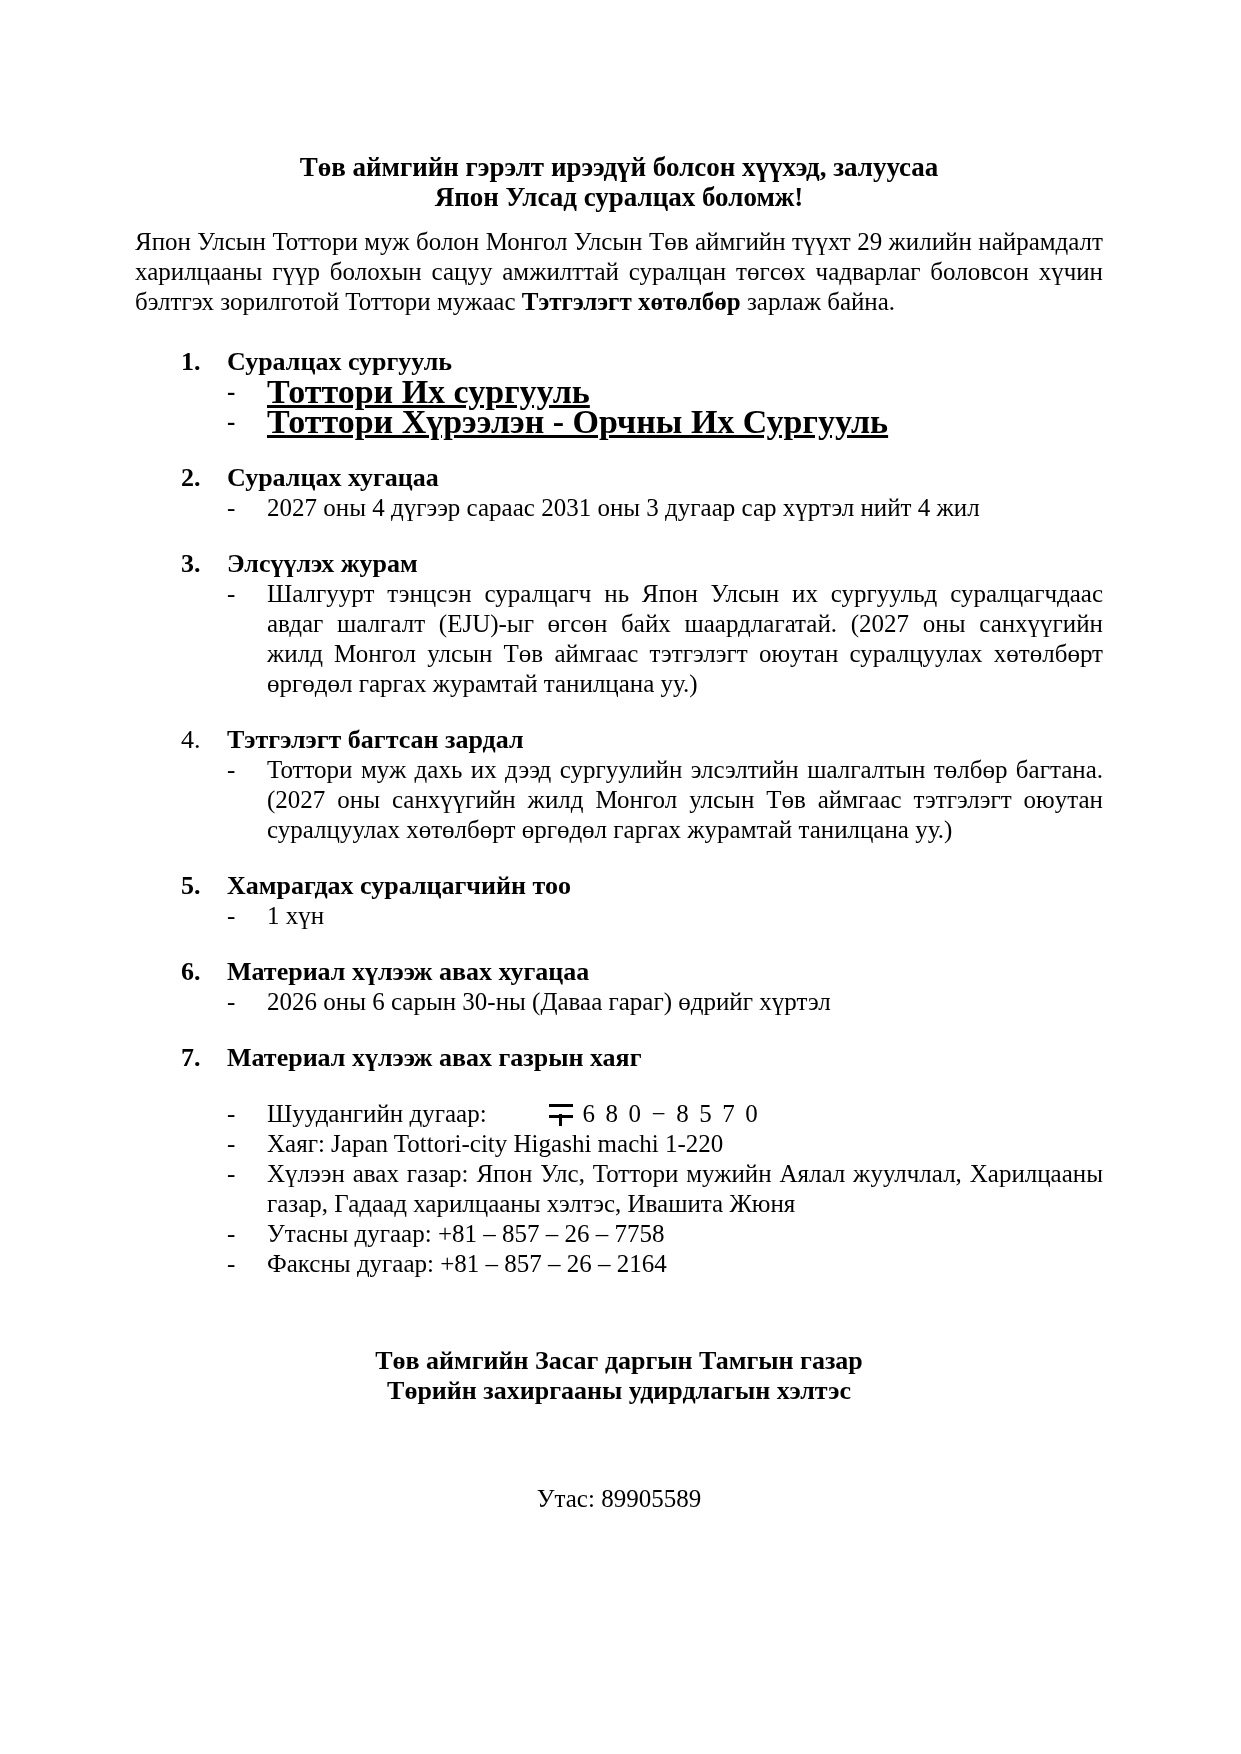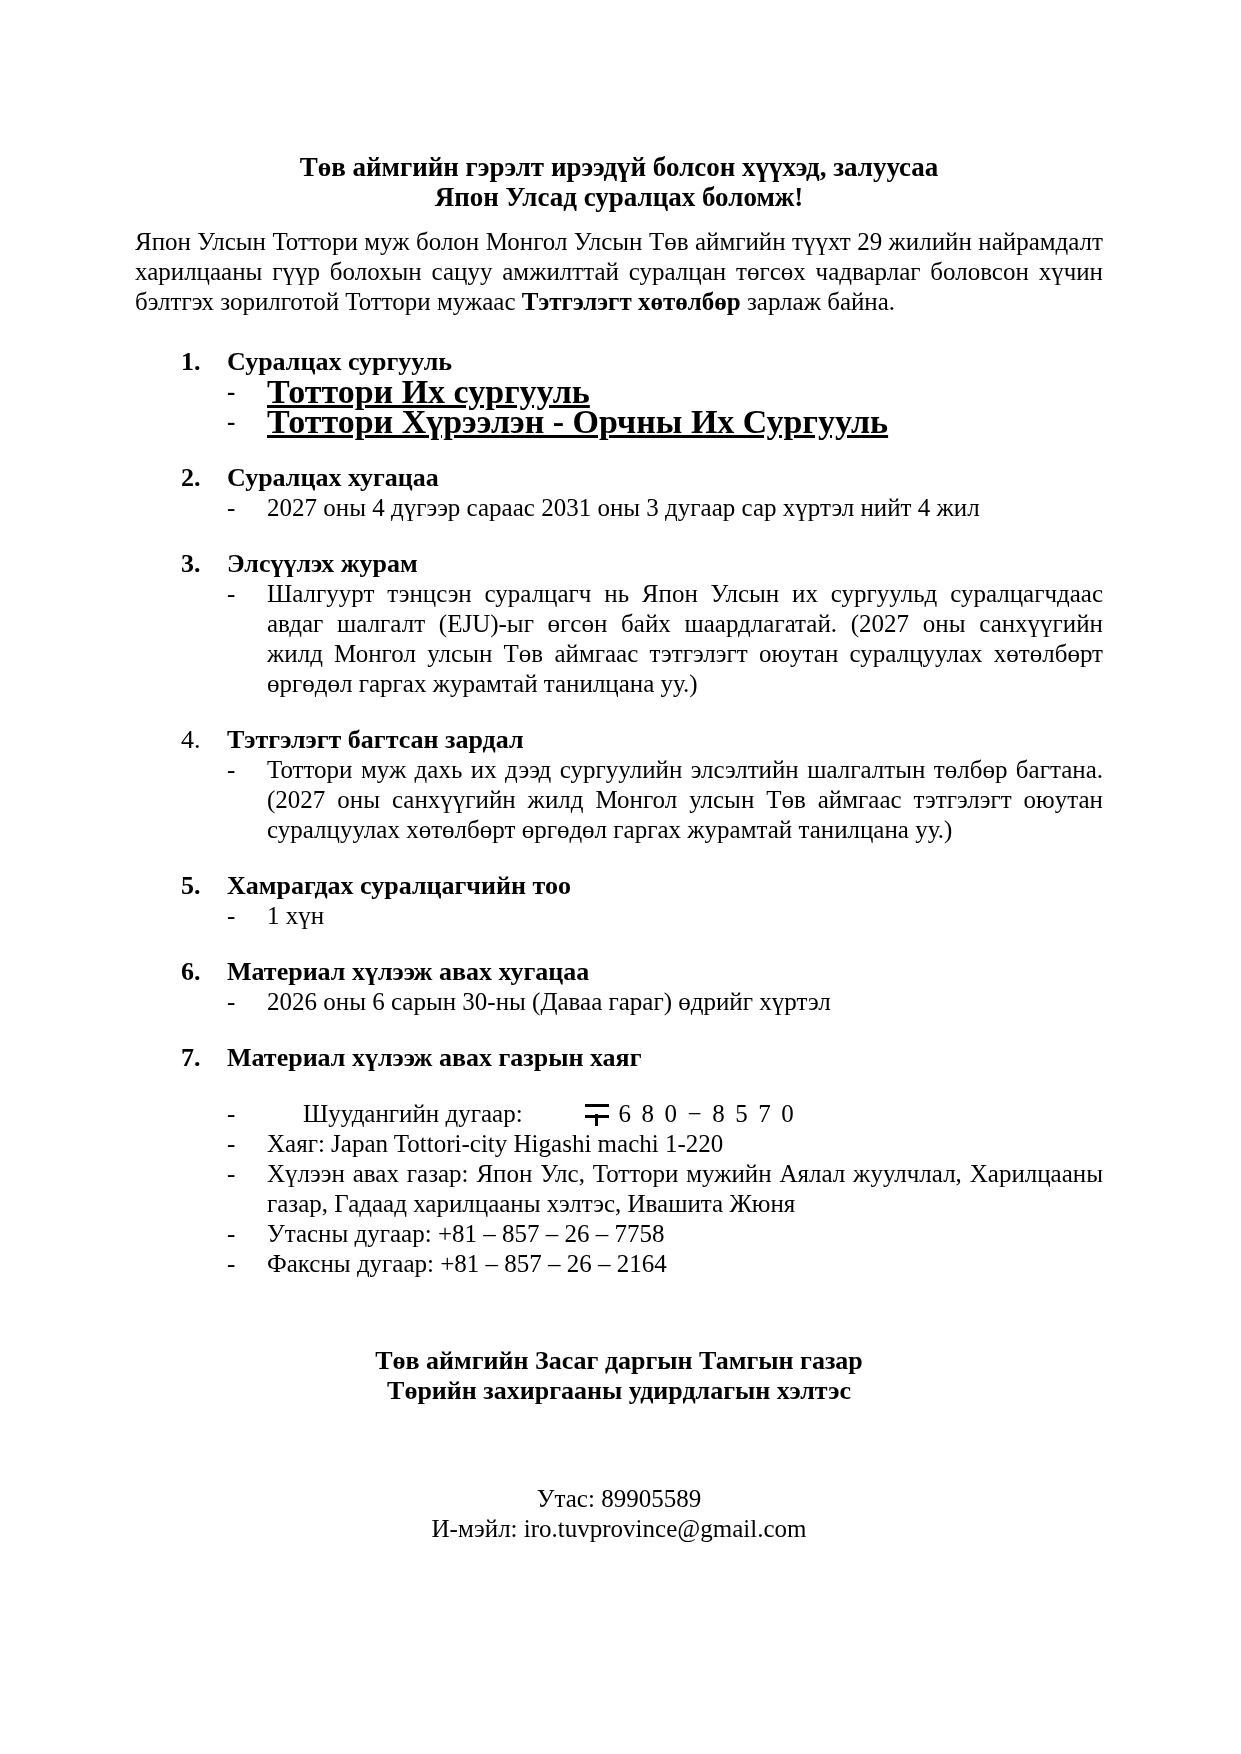--- a/index.html
+++ b/index.html
@@ -23,21 +23,21 @@
   .section-heading{display:flex;font-weight:bold;font-size:26px;line-height:30px;padding-left:46px;}
   .section-heading .num{width:46px;flex:0 0 46px;}
   .section-heading .num.plain{font-weight:normal;}
   .bullets{}
   .bullets.gap-before{margin-top:26px;}
   .bullet{display:flex;padding-left:92px;}
   .bullet .dash{width:40px;flex:0 0 40px;font-weight:bold;}
   .bullet .dash.plain{font-weight:normal;}
   .bullet .btext{flex:1;text-align:justify;}
   .bullet .btext.bold-item{font-weight:bold;font-size:34px;text-decoration:underline;}
-  .postal-line{white-space:nowrap;margin-left:36px;}
+  .postal-line{white-space:nowrap;}
   .postal-tab{display:inline-block;width:62px;}
   .postal-mark{display:inline-block;width:24px;height:25px;position:relative;vertical-align:-4px;margin-right:10px;}
   .postal-mark::before{content:"";position:absolute;left:0;right:0;top:3px;height:8px;border-top:3px solid #000;border-bottom:3px solid #000;}
   .postal-mark::after{content:"";position:absolute;left:50%;top:13px;bottom:0;width:3px;margin-left:-1.5px;background:#000;}
   .postal-value{letter-spacing:0.42em;}
   .footer-org{margin-top:67px;text-align:center;font-weight:bold;font-size:26px;line-height:30px;}
   .contact{margin-top:78px;text-align:center;line-height:30px;}
 </style>
 </head>
 <body>
@@ -166,16 +166,15 @@
 
   </div>
 
   <div class="footer-org">
     <div>Төв аймгийн Засаг даргын Тамгын газар</div>
     <div>Төрийн захиргааны удирдлагын хэлтэс</div>
   </div>
 
   <div class="contact">
     <div>Утас: 89905589</div>
-    <div>И-мэйл: iro.tuvprovince@gmail.com</div>
   </div>
 
 </div>
 
 </body></html>

